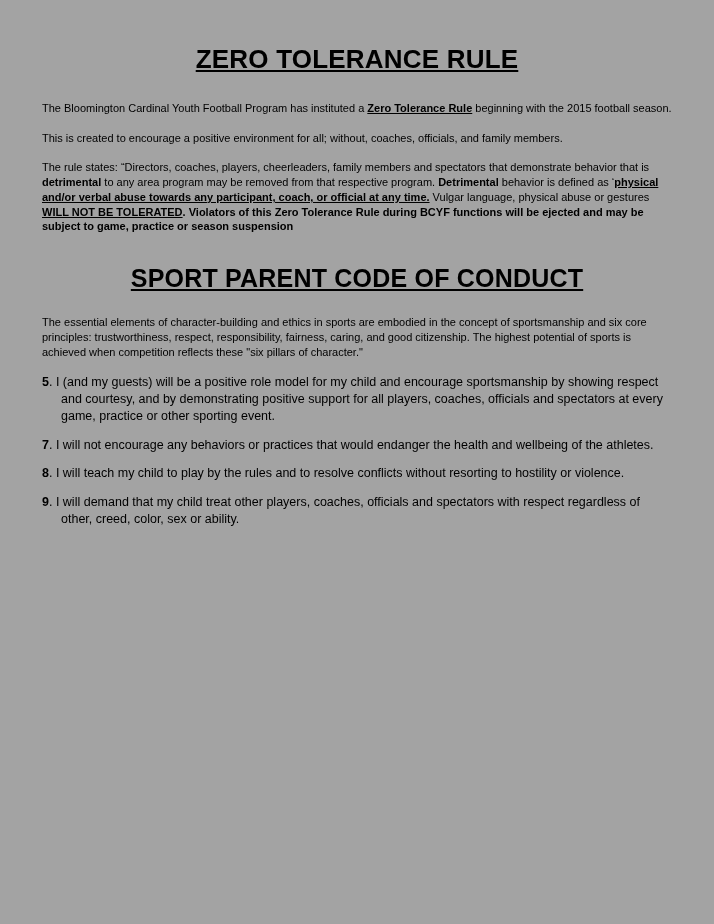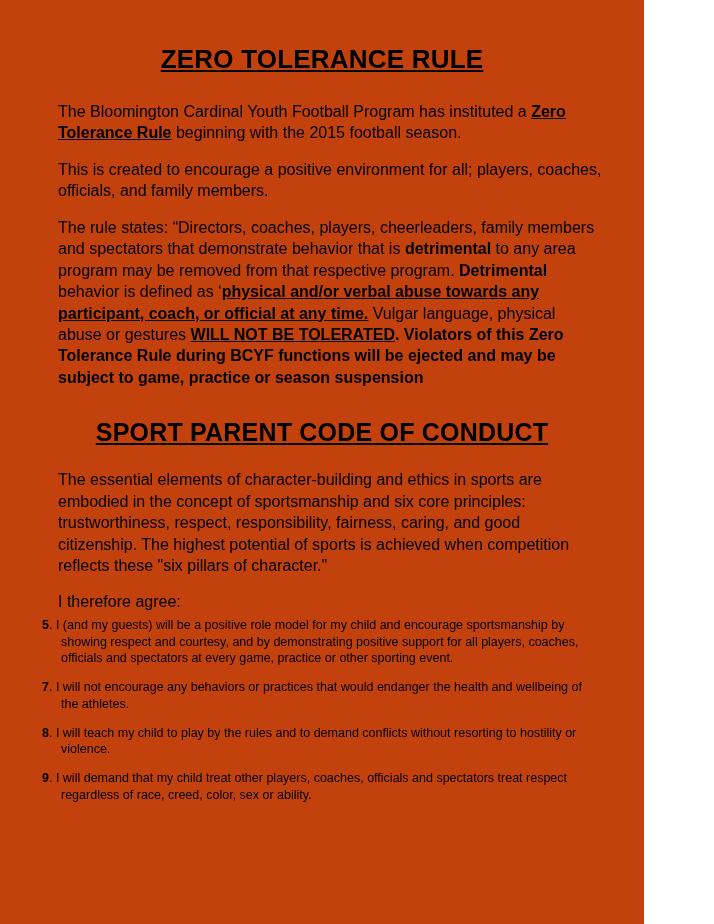--- a/index.html
+++ b/index.html
@@ -8,43 +8,43 @@
     background: #ffffff;
   }
   body {
     width: 714px;
     height: 924px;
     font-family: "Liberation Sans", sans-serif;
     color: #000000;
     overflow: hidden;
   }
   .page {
-    width: 644px;
+    width: 714px;
     height: 924px;
     box-sizing: border-box;
     padding: 30px 42px 0 42px;
-    background: #c2410c;
+    background: #a3a3a3;
     position: relative;
   }
   h1.doc-title {
     font-size: 26px;
     font-weight: bold;
     text-align: center;
     text-decoration: underline;
     margin: 14px 0 26px 0;
     letter-spacing: 0.2px;
   }
   h1.doc-title.second {
     margin: 30px 0 22px 0;
     font-size: 25px;
   }
   p.para {
-    font-size: 16px;
+    font-size: 11px;
     line-height: 1.34;
-    margin: 0 0 15px 16px;
+    margin: 0 0 15px 0;
     text-align: left;
   }
   p.tight {
     margin-bottom: 4px;
   }
   .b { font-weight: bold; }
   .bu { font-weight: bold; text-decoration: underline; }
   ol.agree {
     list-style: none;
     margin: 0;
@@ -66,30 +66,29 @@
 </style>
 </head>
 <body>
 
 <div class="page">
 
   <h1 class="doc-title">ZERO TOLERANCE RULE</h1>
 
   <p class="para" id="p1"><span>The Bloomington Cardinal Youth Football Program has instituted a </span><span class="bu">Zero Tolerance Rule</span><span> beginning with the 2015 football season.</span></p>
 
-  <p class="para" id="p2"><span>This is created to encourage a positive environment for all; players, coaches, officials, and family members.</span></p>
+  <p class="para" id="p2"><span>This is created to encourage a positive environment for all; without, coaches, officials, and family members.</span></p>
 
   <p class="para" id="p3"><span>The rule states: </span><span>“Directors, coaches, players, cheerleaders, family members and spectators that demonstrate behavior that is </span><span class="b">detrimental</span><span> to any area program may be removed from that respective program.  </span><span class="b">Detrimental</span><span> behavior is defined as ‘</span><span class="bu">physical and/or verbal abuse towards any participant, coach, or official at any time.</span><span>  Vulgar language, physical abuse or gestures </span><span class="bu">WILL NOT BE TOLERATED</span><span class="b">.  </span><span class="b">Violators of this Zero Tolerance Rule during BCYF functions will be ejected and may be subject to game, practice or season suspension</span></p>
 
   <h1 class="doc-title second">SPORT PARENT CODE OF CONDUCT</h1>
 
   <p class="para" id="p4"><span>The essential elements of character-building and ethics in sports are embodied in the concept of sportsmanship and six core principles: trustworthiness, respect, responsibility, fairness, caring, and good citizenship. The highest potential of sports is achieved when competition reflects these "six pillars of character."</span></p>
 
-  <p class="para tight" id="p5"><span>I therefore agree:</span></p>
 
   <ol class="agree" id="agree-list">
       <li><span class="num">5</span><span class="cont">. I (and my guests) will be a positive role model for my child and encourage sportsmanship by showing respect and courtesy, and by demonstrating positive support for all players, coaches, officials and spectators at every game, practice or other sporting event.</span></li>
       <li><span class="num">7</span><span class="cont">. I will not encourage any behaviors or practices that would endanger the health and wellbeing of the athletes.</span></li>
-      <li><span class="num">8</span><span class="cont">. I will teach my child to play by the rules and to demand conflicts without resorting to hostility or violence.</span></li>
-      <li><span class="num">9</span><span class="cont">. I will demand that my child treat other players, coaches, officials and spectators treat respect regardless of race, creed, color, sex or ability.</span></li>
+      <li><span class="num">8</span><span class="cont">. I will teach my child to play by the rules and to resolve conflicts without resorting to hostility or violence.</span></li>
+      <li><span class="num">9</span><span class="cont">. I will demand that my child treat other players, coaches, officials and spectators with respect regardless of other, creed, color, sex or ability.</span></li>
     </ol>
 
 </div>
 
 </body></html>

